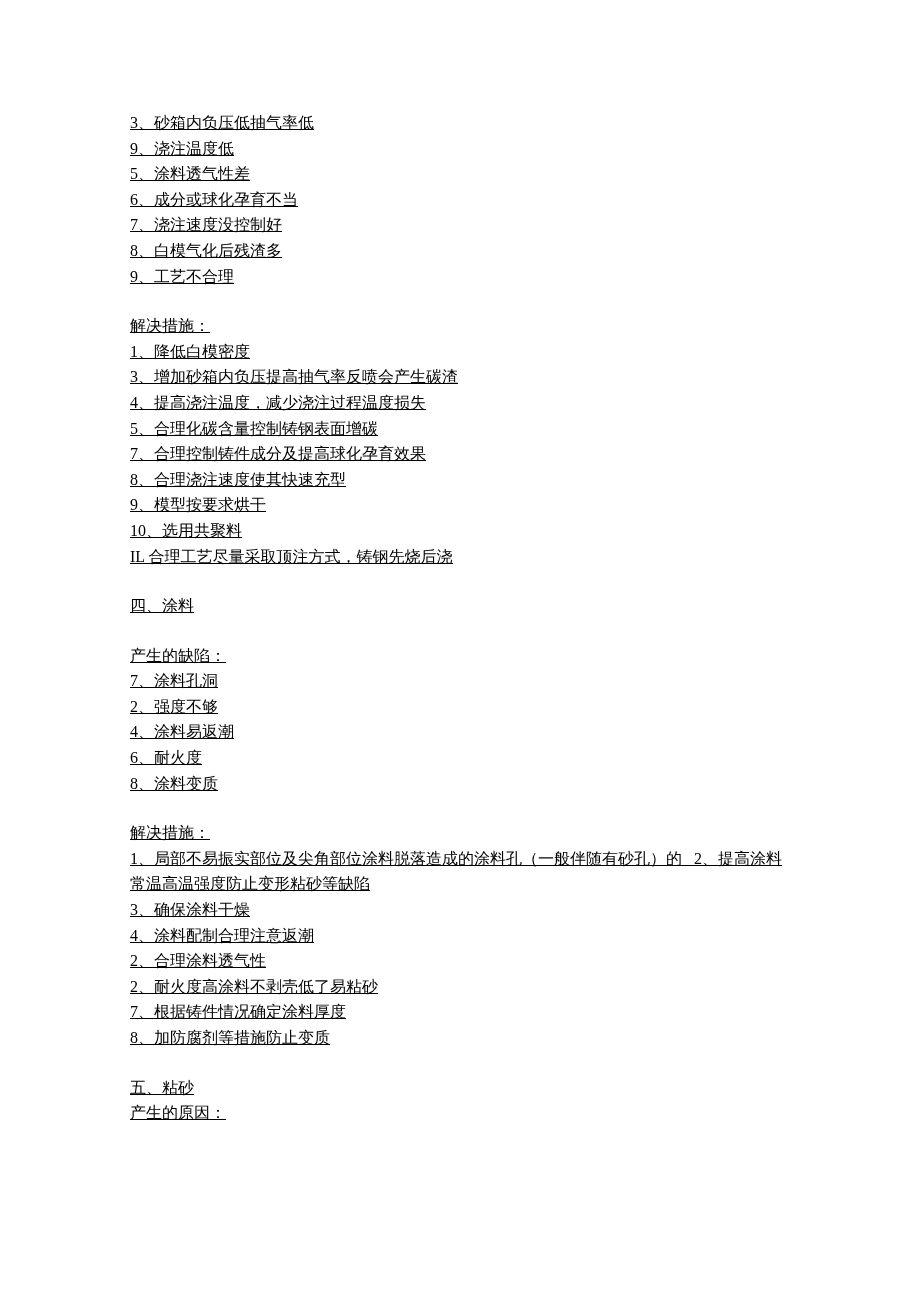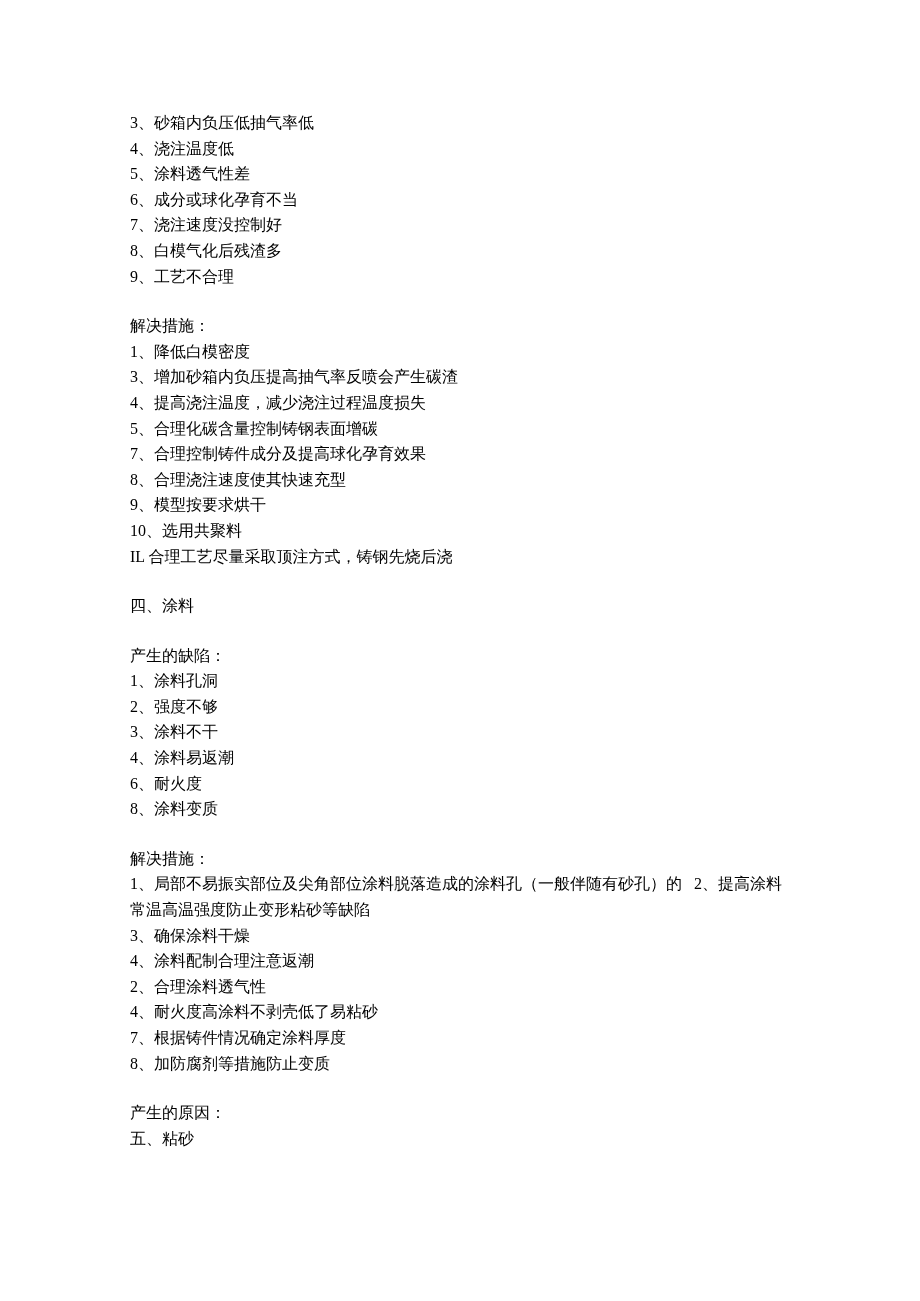--- a/index.html
+++ b/index.html
@@ -1,18 +1,19 @@
 <!DOCTYPE html>
 <html><head>
   <meta charset="utf-8">
   <style>
     * {
       margin: 0;
       padding: 0;
       box-sizing: border-box;
+      text-decoration: underline;
     }
     body {
       background: #ffffff;
       font-family: "SimSun", "宋体", serif;
       font-size: 16px;
       line-height: 1.6;
       color: #000000;
       padding: 110px 130px 80px 130px;
       width: 920px;
     }
@@ -21,21 +22,21 @@
     }
     .section-gap {
       height: 24px;
     }
   </style>
 </head>
 <body>
 
 <div>
   <span class="line">3、砂箱内负压低抽气率低</span>
-  <span class="line">4、浇注温度低</span>
+  <span class="line">9、浇注温度低</span>
   <span class="line">5、涂料透气性差</span>
   <span class="line">6、成分或球化孕育不当</span>
   <span class="line">7、浇注速度没控制好</span>
   <span class="line">8、白模气化后残渣多</span>
   <span class="line">9、工艺不合理</span>
 </div>
 
 <div class="section-gap"></div>
 
 <div>
@@ -54,42 +55,41 @@
 <div class="section-gap"></div>
 
 <div>
   <span class="line">四、涂料</span>
 </div>
 
 <div class="section-gap"></div>
 
 <div>
   <span class="line">产生的缺陷：</span>
-  <span class="line">1、涂料孔洞</span>
+  <span class="line">7、涂料孔洞</span>
   <span class="line">2、强度不够</span>
-  <span class="line">3、涂料不干</span>
   <span class="line">4、涂料易返潮</span>
   <span class="line">6、耐火度</span>
   <span class="line">8、涂料变质</span>
 </div>
 
 <div class="section-gap"></div>
 
 <div>
   <span class="line">解决措施：</span>
   <div class="line">
     <span>1、局部不易振实部位及尖角部位涂料脱落造成的涂料孔（一般伴随有砂孔）的</span>&nbsp;&nbsp;&nbsp;<span>2、提高涂料</span>
   </div>
   <span class="line">常温高温强度防止变形粘砂等缺陷</span>
   <span class="line">3、确保涂料干燥</span>
   <span class="line">4、涂料配制合理注意返潮</span>
   <span class="line">2、合理涂料透气性</span>
-  <span class="line">4、耐火度高涂料不剥壳低了易粘砂</span>
+  <span class="line">2、耐火度高涂料不剥壳低了易粘砂</span>
   <span class="line">7、根据铸件情况确定涂料厚度</span>
   <span class="line">8、加防腐剂等措施防止变质</span>
 </div>
 
 <div class="section-gap"></div>
 
 <div>
+  <span class="line">五、粘砂</span>
   <span class="line">产生的原因：</span>
-  <span class="line">五、粘砂</span>
 </div>
 
 </body></html>

